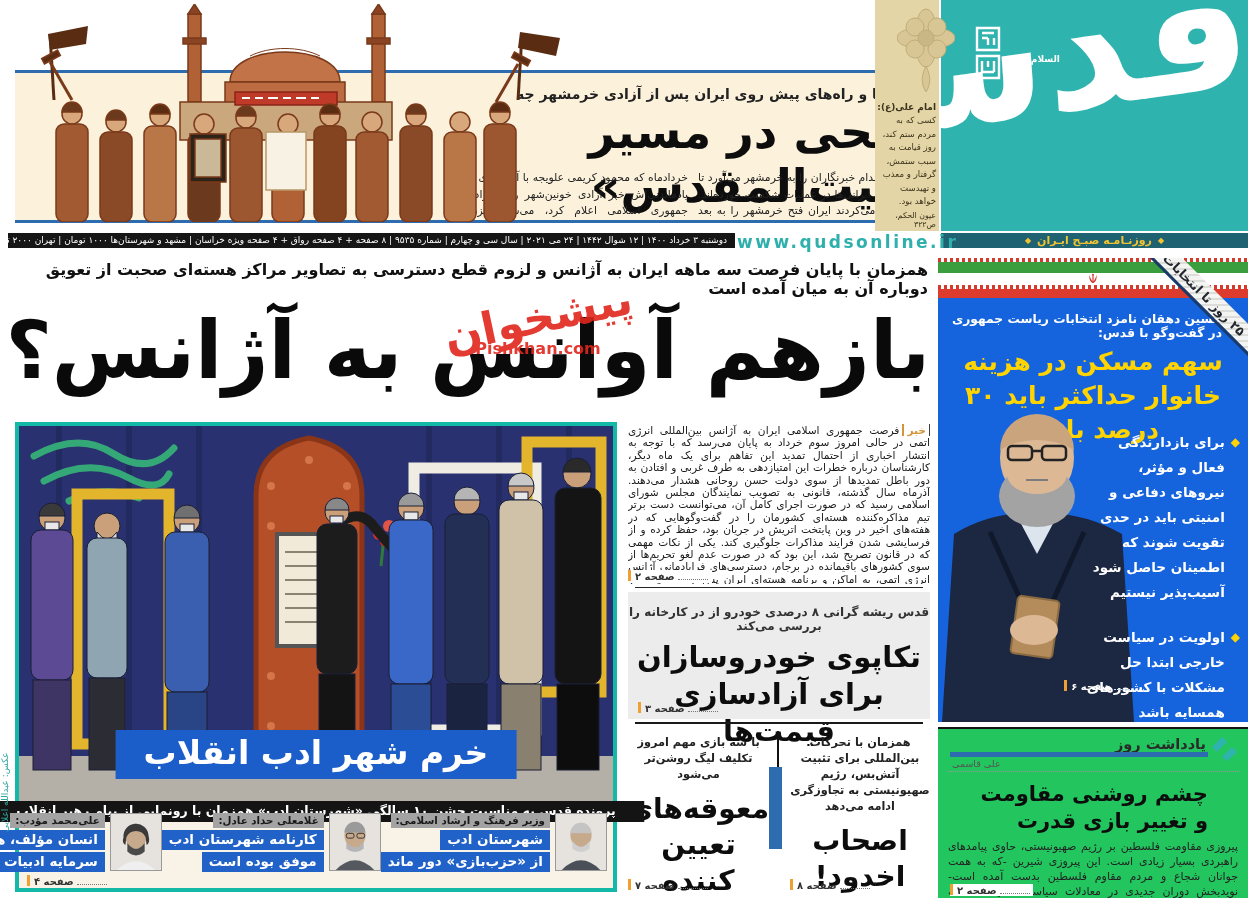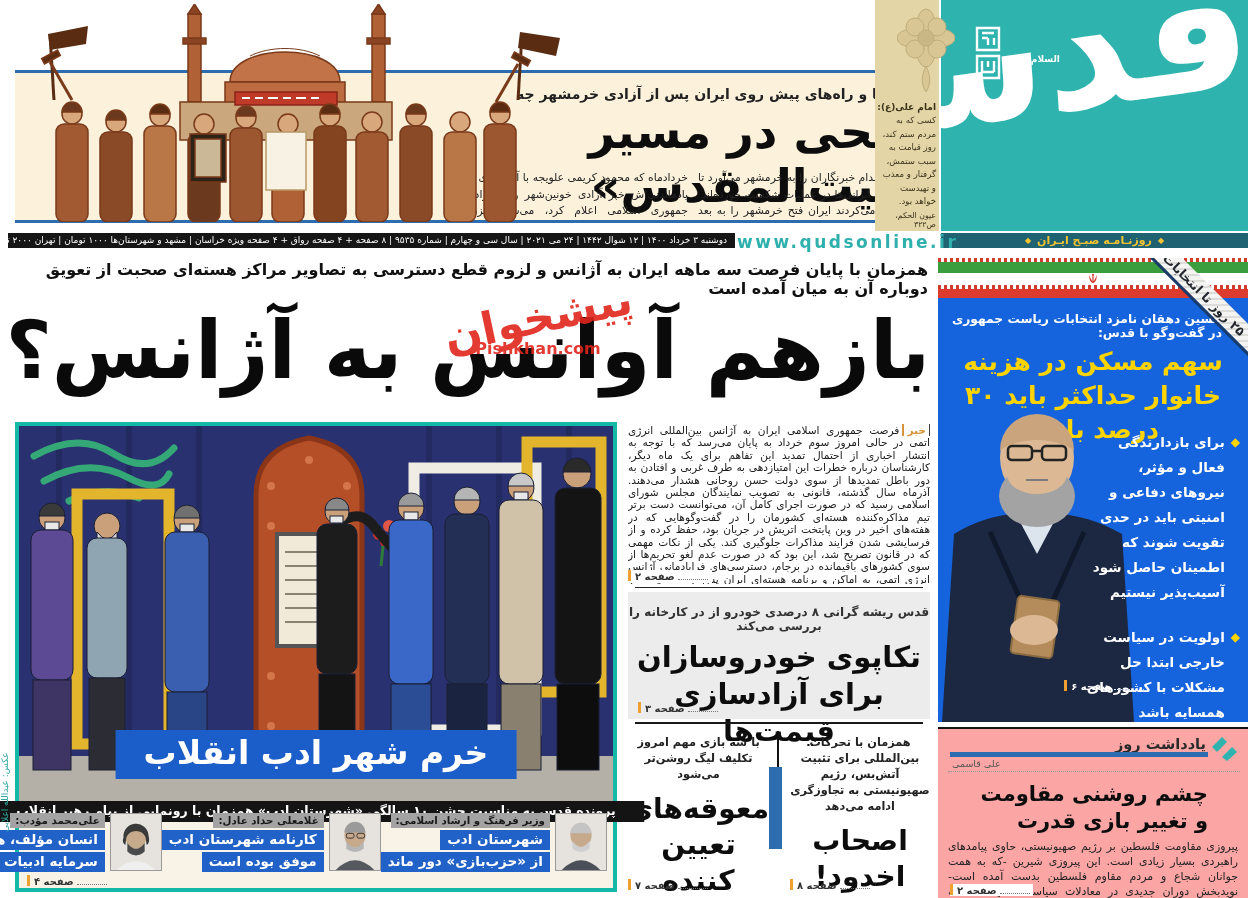--- a/index.html
+++ b/index.html
@@ -99,21 +99,21 @@
   .bullet { display:flex; gap:6px; margin-bottom:20px; }
   .bullet .bdiamond { color:#ffd400; font-size:12px; line-height:25px; flex:none; }
   .bullet .btext { color:#fff; font-size:13.5px; font-weight:bold; line-height:25px; text-align:right; }
   .e-pref { position:absolute; right:104px; top:382px; color:#fff; }
   .e-pref .dots { border-bottom-color:#cfe0ff; }
   .dehghan-svg { position:absolute; left:-8px; bottom:0; }
   .ribbon-wrap { position:absolute; right:0; top:0; width:100px; height:100px; overflow:hidden; z-index:6; }
   .ribbon { position:absolute; right:-48px; top:26px; width:185px; transform:rotate(45deg); background:repeating-linear-gradient(135deg,#f4f4f2 0 4px,#dcdcd8 4px 6px); border-bottom:3px solid #1a3a6a; text-align:center; color:#23272e; font-size:12.5px; font-weight:bold; line-height:15px; padding:3px 0 2px; }
 
   
-  .note { position:absolute; left:938px; top:727px; width:310px; height:171px; background:#fca5a5; border-top:2px solid #141414; }
+  .note { position:absolute; left:938px; top:727px; width:310px; height:171px; background:#22c55e; border-top:2px solid #141414; }
   .note-title { position:absolute; right:42px; top:7px; font-size:14.5px; font-weight:bold; color:#2a2a2a; letter-spacing:2px; }
   .note-logo { position:absolute; right:8px; top:6px; }
   .note-rule { position:absolute; left:12px; right:40px; top:23px; height:5px; background:#2e6cb0; }
   .note-author { position:absolute; left:14px; top:29px; font-size:9.5px; color:#555; }
   .note-dotted { position:absolute; left:10px; right:8px; top:42px; border-top:1.5px dotted #999; }
   .note-headline { position:absolute; top:52px; left:0; right:0; text-align:right; font-size:21px; line-height:27px; font-weight:bold; color:#0d0d0d; }
   .note-headline > div { width:230px; margin:0 auto; }
   .note-body { position:absolute; top:110px; left:10px; right:10px; font-size:11px; line-height:15px; text-align:justify; color:#222; }
   .note .pref-abs { left:12px; bottom:2px; background:#fff; padding-right:3px; }
 </style>

